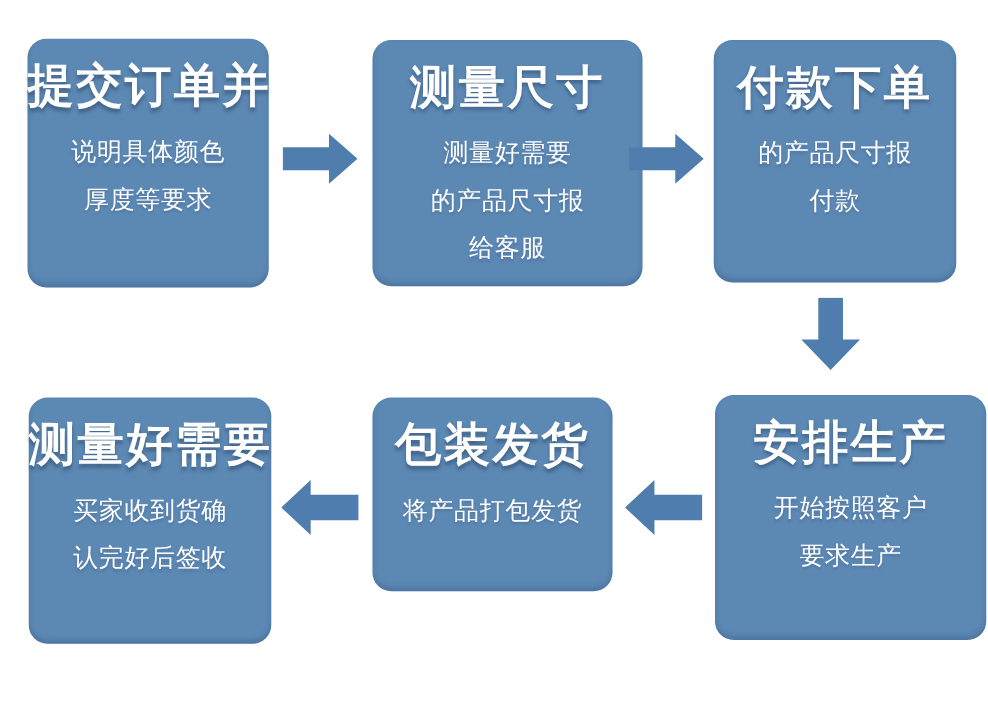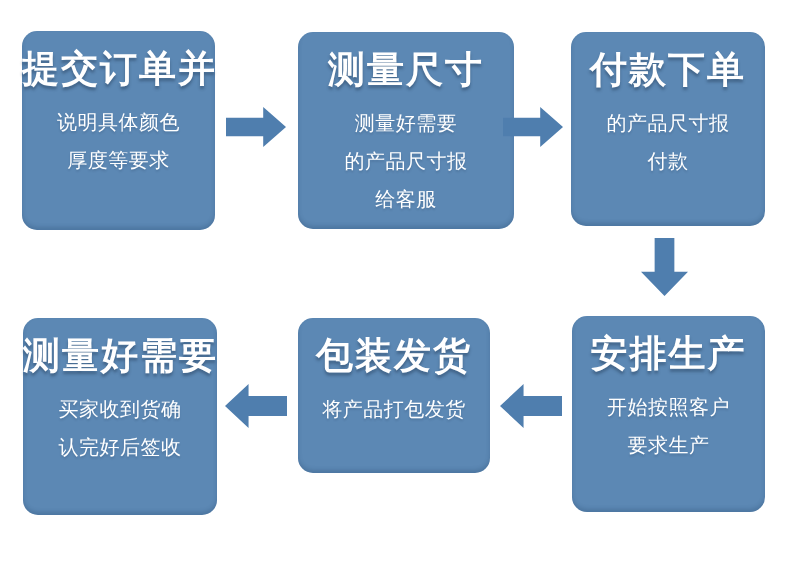--- a/index.html
+++ b/index.html
@@ -22,21 +22,21 @@
     width:193px;height:197px;
     background:var(--box);
     border-radius:15px;
     color:var(--text);
     text-align:center;
     box-shadow:inset 0 -3px 4px rgba(25,55,90,.22);
   }
   .s1{left:22px;top:31px;height:199px;}
   .s2{left:298px;top:32px;width:216px;}
   .s3{left:571px;top:32px;width:194px;height:194px;}
-  .s4{left:572px;top:316px;width:193px;height:196px;}
+  .s4{left:572px;top:316px;width:217px;height:196px;}
   .s5{left:298px;top:318px;width:192px;height:155px;}
   .s6{left:23px;top:318px;width:194px;height:197px;}
   .step-title{
     padding-top:17px;
     font-size:37px;
     line-height:42px;
     font-weight:bold;
     letter-spacing:2px;
     text-shadow:0 3px 3px rgba(25,45,70,.40);
     white-space:nowrap;

